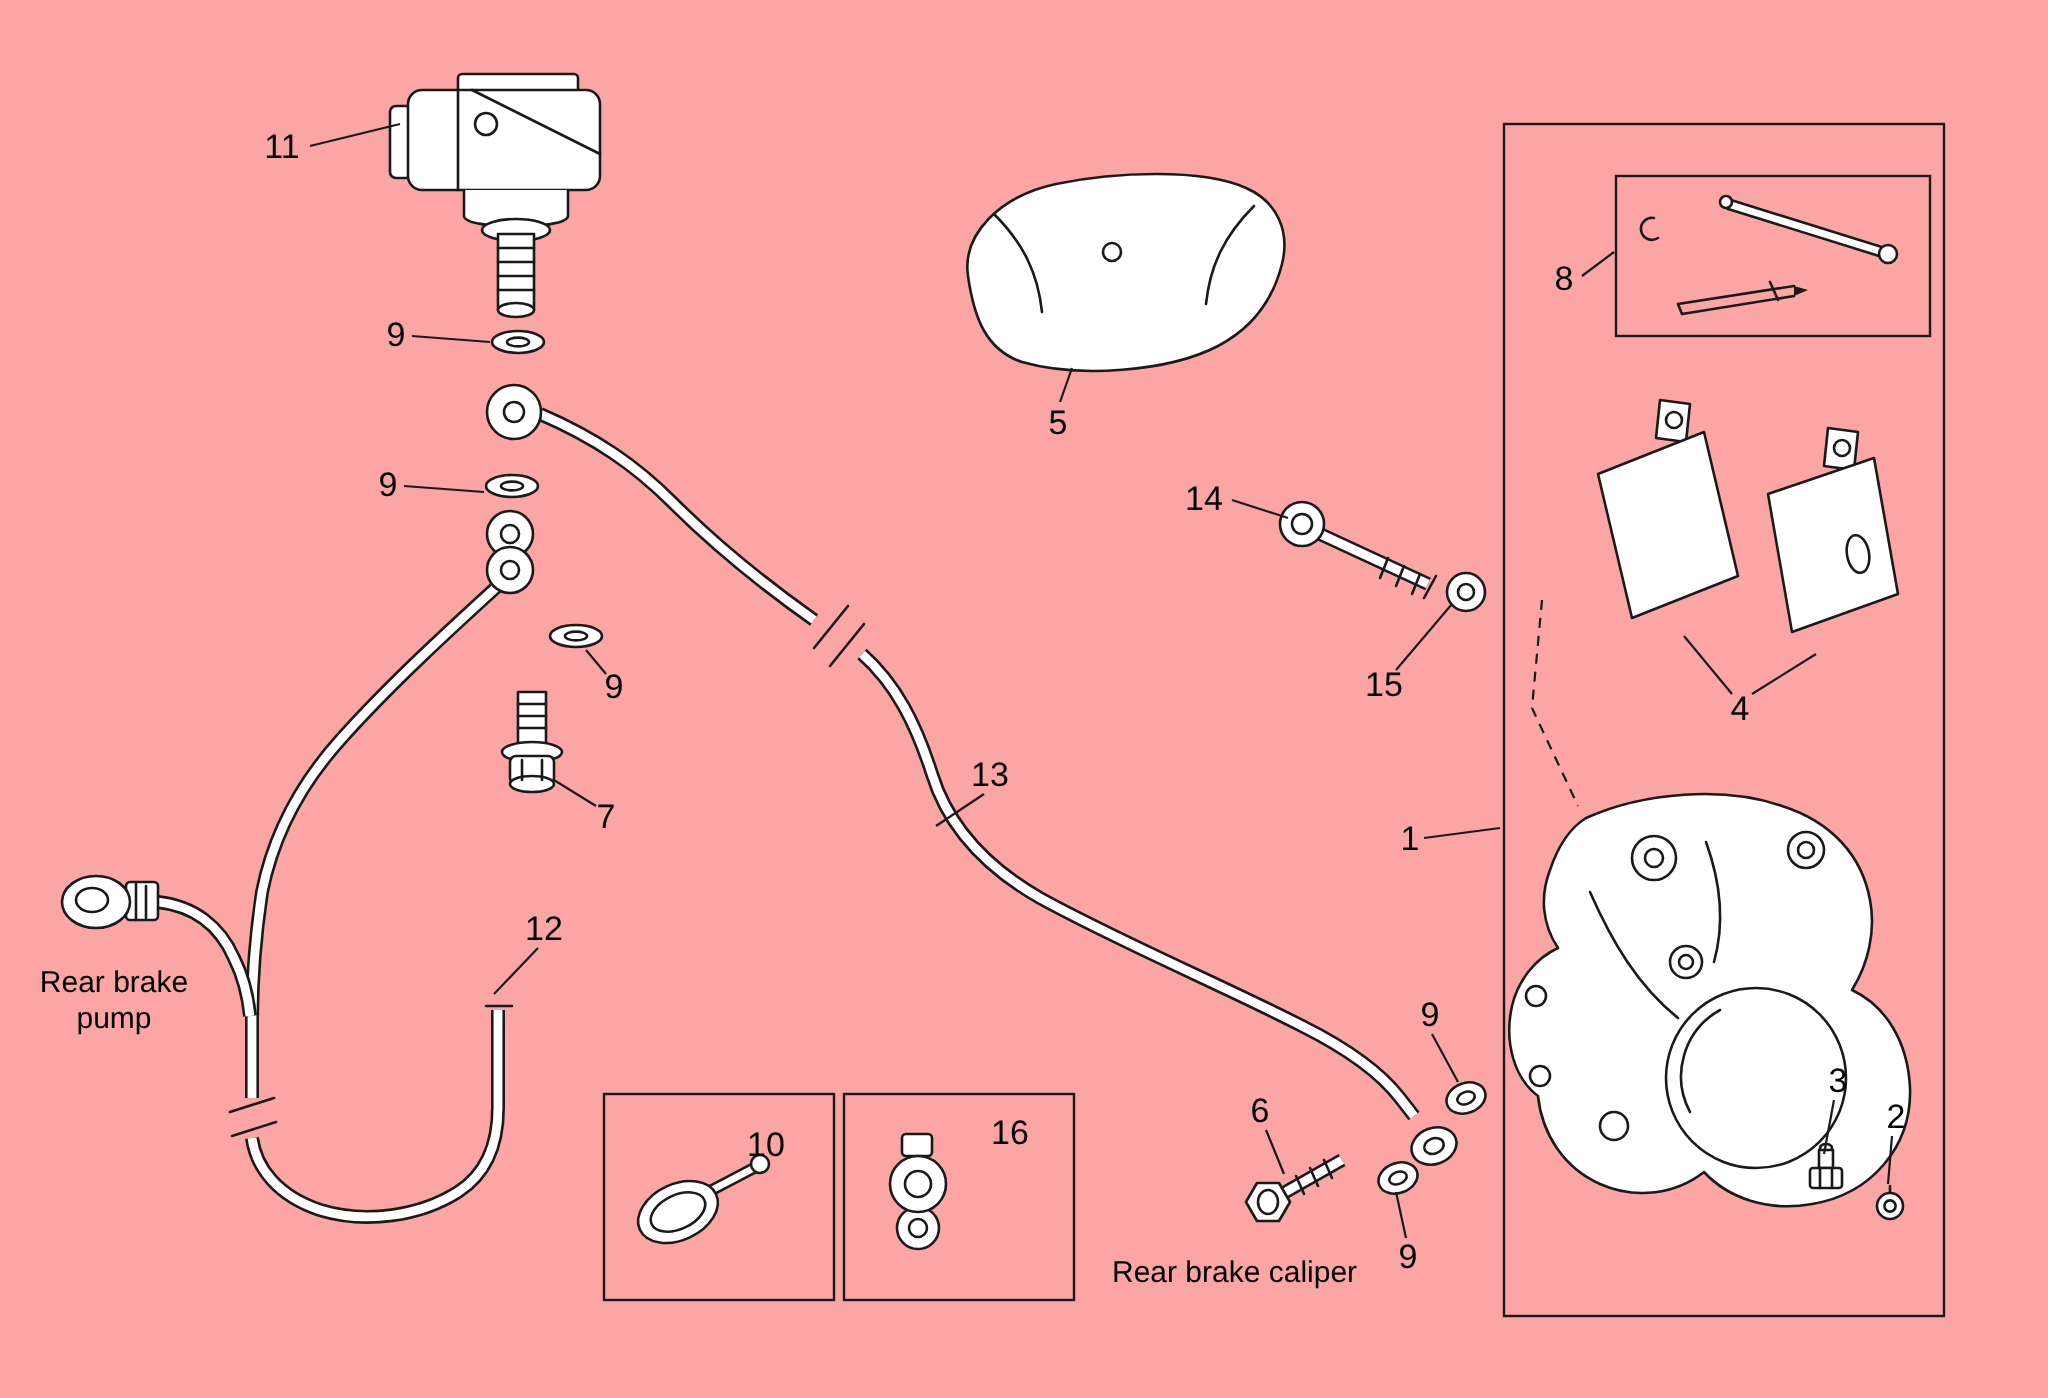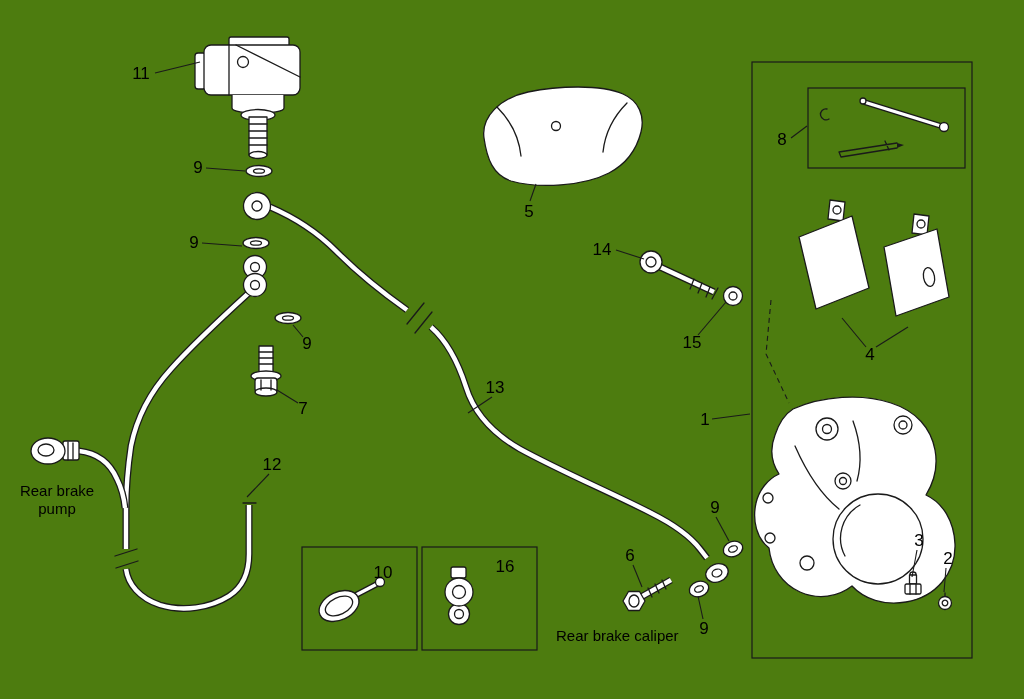--- a/index.html
+++ b/index.html
@@ -1,16 +1,16 @@
 <!DOCTYPE html>
 <html><head>
 <meta charset="utf-8">
 <style>
   html,body{margin:0;padding:0;background:#fff;}
-  .stage{position:relative;width:1024px;height:699px;background:#4d7c0f;overflow:hidden;
+  .stage{position:relative;width:1024px;height:699px;background:#fca5a5;overflow:hidden;
          font-family:"Liberation Sans",sans-serif;}
   svg{position:absolute;inset:0;}
   .ln{fill:none;stroke:#1a1a1a;stroke-width:1.3;stroke-linecap:round;stroke-linejoin:round;}
   .fw{fill:#ffffff;stroke:#1a1a1a;stroke-width:1.3;stroke-linejoin:round;}
   .boxln{fill:none;stroke:#1a1a1a;stroke-width:1.2;}
   .tube-o{fill:none;stroke:#1a1a1a;stroke-width:7;stroke-linecap:butt;stroke-linejoin:round;}
   .tube-i{fill:none;stroke:#ffffff;stroke-width:4.4;stroke-linecap:butt;stroke-linejoin:round;}
   .tube2-o{fill:none;stroke:#1a1a1a;stroke-width:6;stroke-linecap:butt;}
   .tube2-i{fill:none;stroke:#ffffff;stroke-width:3.4;stroke-linecap:butt;}
   .ld{stroke:#1a1a1a;stroke-width:1.1;}

